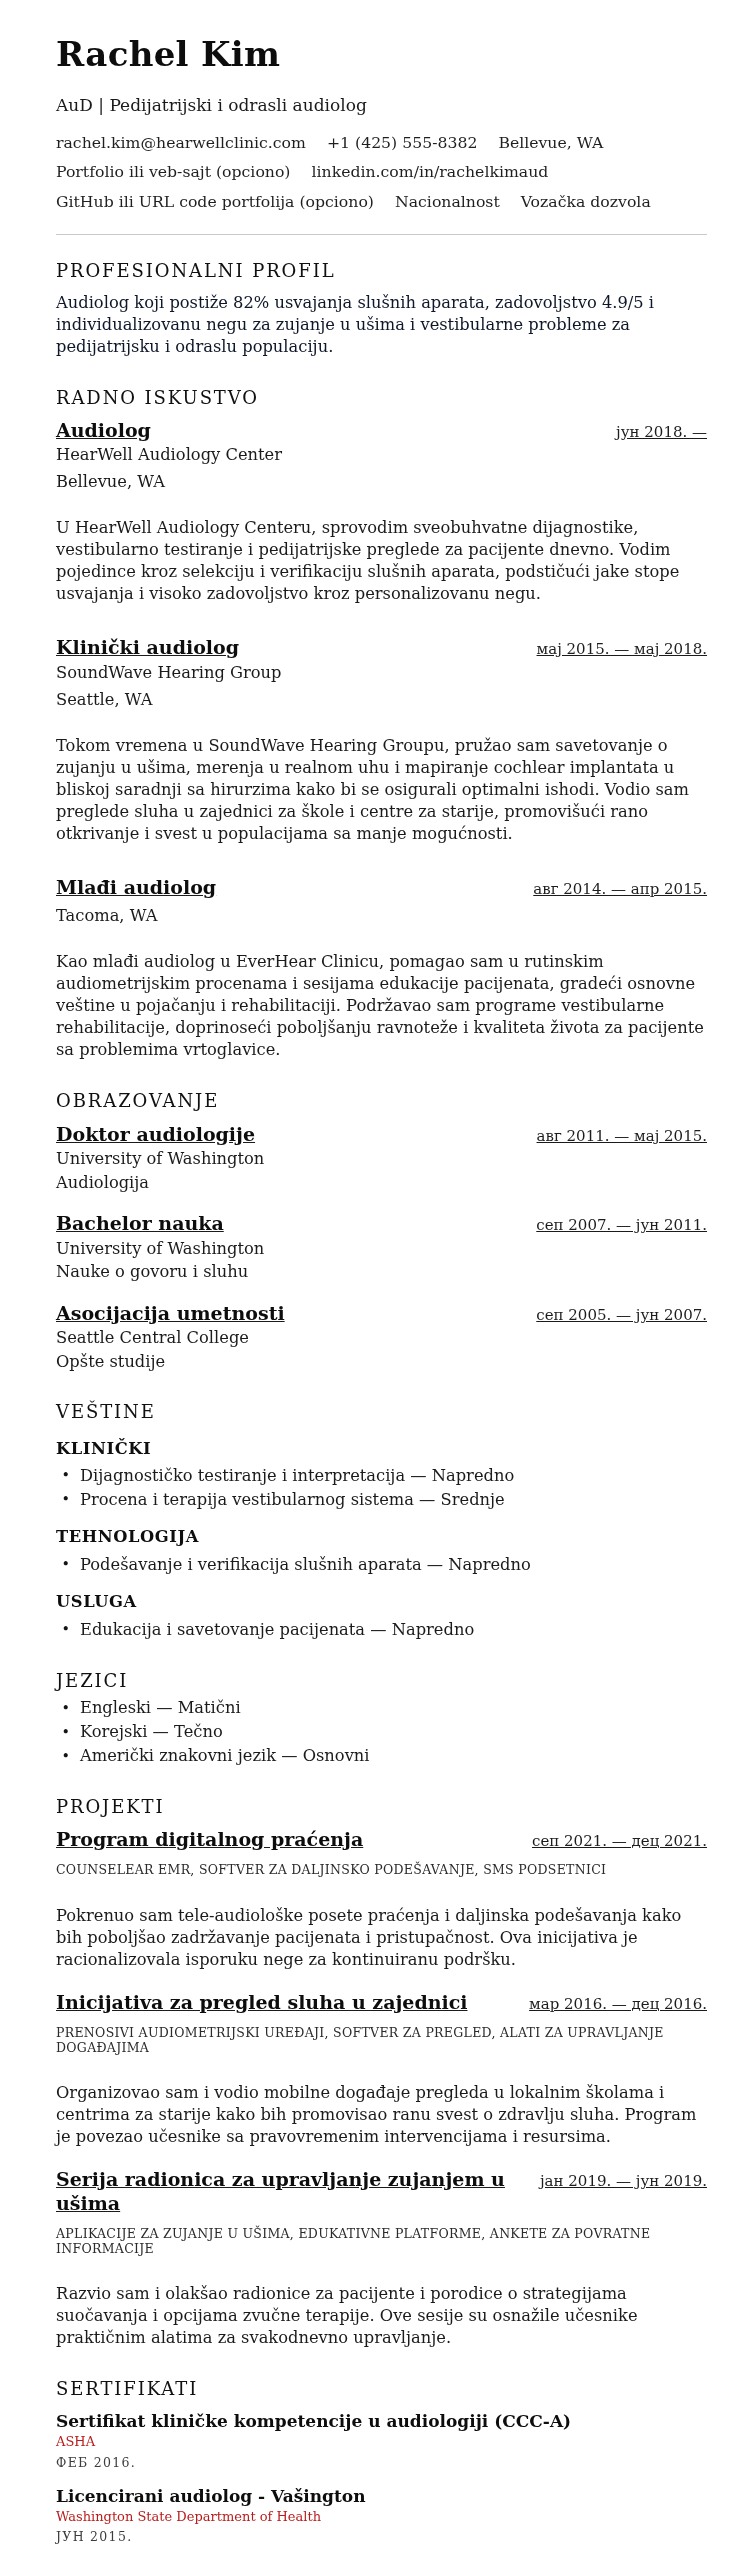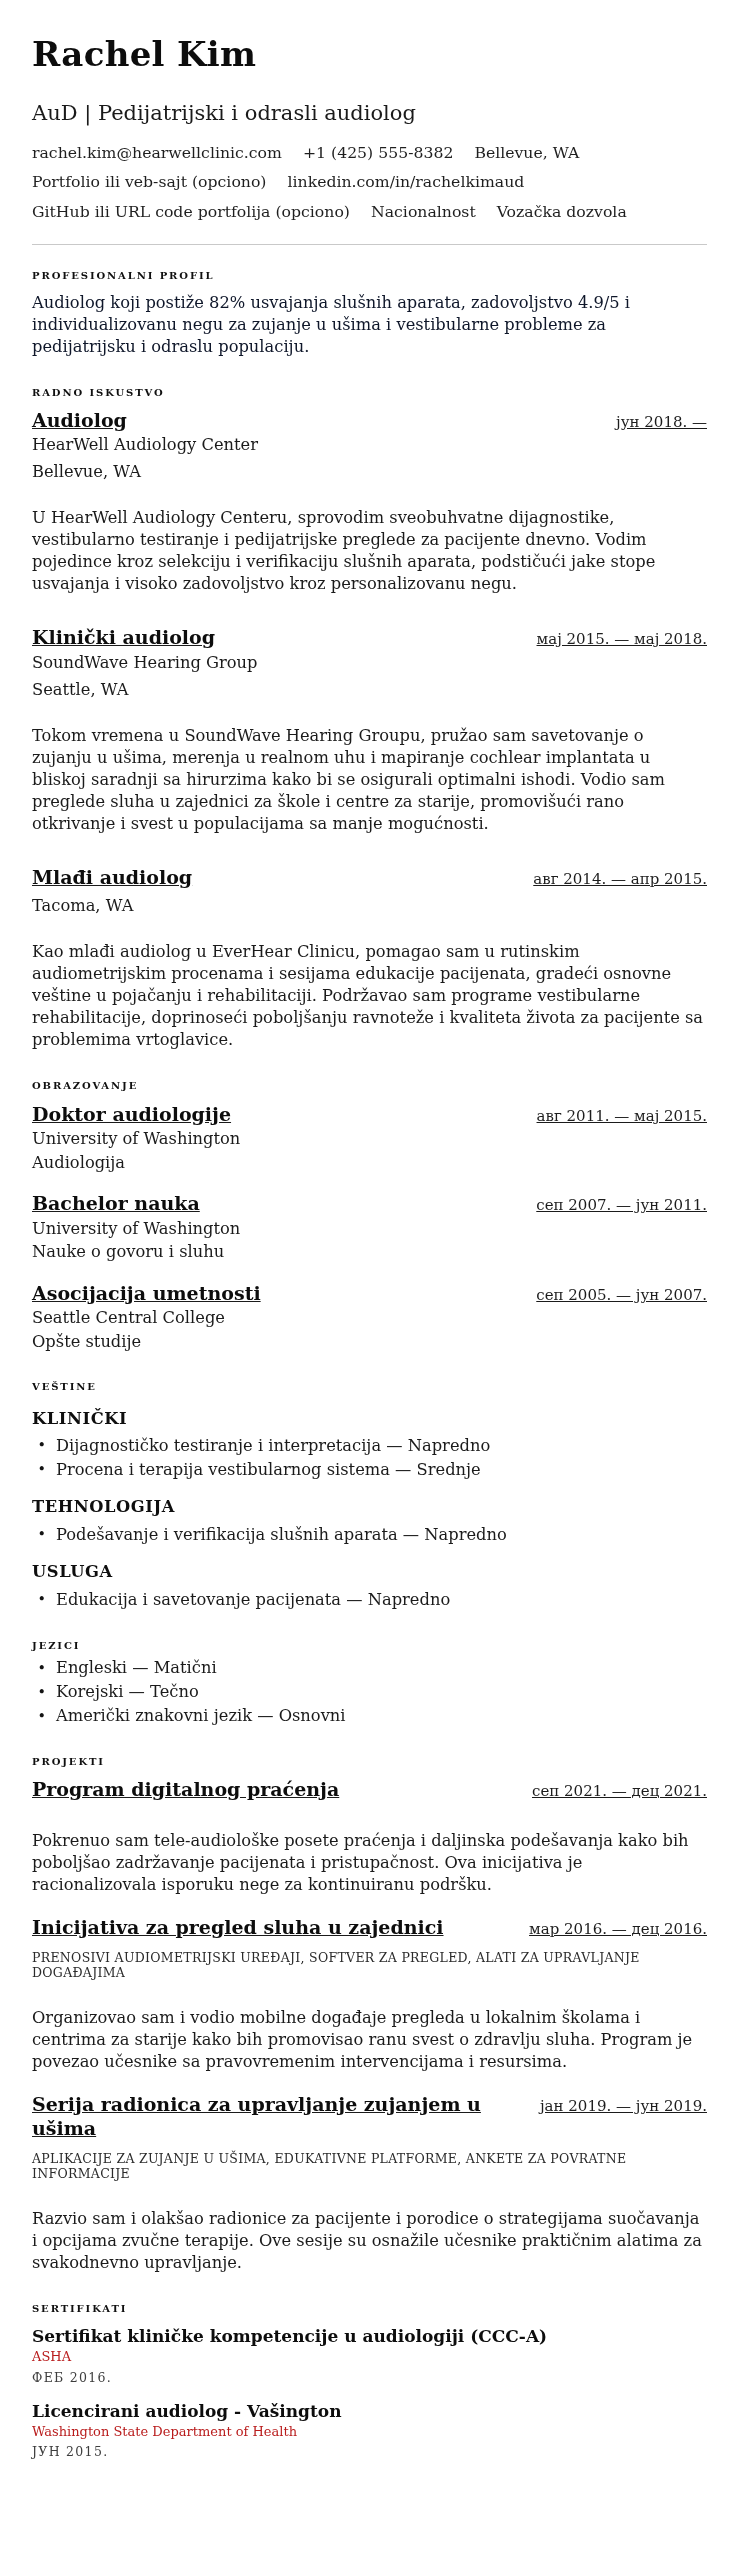--- a/index.html
+++ b/index.html
@@ -1,39 +1,39 @@
 <!DOCTYPE html>
 <html lang="sr" style="font-size:10px"><head>
 <meta charset="utf-8">
 <style>
   html, body { margin: 0; padding: 0; background: #ffffff; }
   .page {
     position: relative;
     width: 751px;
     height: 2576px;
     box-sizing: border-box;
-    padding: 36px 44px 0 32px;
+    padding: 36px 44px 0 56px;
     overflow: hidden;
     background: #ffffff;
     color: #1b1b1b;
     font-family: "DejaVu Serif", "Liberation Serif", serif;
   }
 
   
   h1.candidate-name {
     margin: 0;
     font-size: 34px;
     line-height: 1.08;
     font-weight: 700;
     color: #0d0d0d;
     letter-spacing: 0.3px;
   }
   .tagline {
-    margin-top: 28px;
-    font-size: 21px;
+    margin-top: 22px;
+    font-size: 17px;
     color: #1a1a1a;
   }
   .contact-row {
     display: flex;
     gap: 21px;
     font-size: 15.7px;
     color: #1f1f1f;
     margin-top: 10.6px;
     flex-wrap: nowrap;
   }
@@ -41,22 +41,22 @@
   hr.divider {
     margin: 23px 0 0 0;
     border: none;
     border-top: 0.6px solid #c9c9c9;
     height: 0;
   }
 
   
   h2.section-heading {
     margin: 29px 0 0 0;
-    font-size: 10px;
-    font-weight: 700;
+    font-size: 18px;
+    font-weight: 400;
     letter-spacing: 1.9px;
     color: #101010;
   }
   section.profile h2.section-heading { margin-top: 25px; }
   .profile-text {
     margin: 10.6px 0 0 0;
     font-size: 16.3px;
     line-height: 22px;
     color: #0f172a;
   }
@@ -292,20 +292,21 @@
   </section>
 
   <section class="proj-list">
     <h2 class="section-heading">PROJEKTI</h2>
 
     <div class="entry">
       <div class="entry-head">
         <h3 class="entry-title">Program digitalnog praćenja</h3>
         <span class="entry-dates">сеп 2021. — дец 2021.</span>
       </div>
+      <div class="proj-tech">COUNSELEAR EMR, SOFTVER ZA DALJINSKO PODEŠAVANJE, SMS PODSETNICI</div>
       <p class="entry-desc">Pokrenuo sam tele-audiološke posete praćenja i daljinska podešavanja kako bih poboljšao zadržavanje pacijenata i pristupačnost. Ova inicijativa je racionalizovala isporuku nege za kontinuiranu podršku.</p>
     </div>
 
     <div class="entry">
       <div class="entry-head">
         <h3 class="entry-title">Inicijativa za pregled sluha u zajednici</h3>
         <span class="entry-dates">мар 2016. — дец 2016.</span>
       </div>
       <div class="proj-tech">PRENOSIVI AUDIOMETRIJSKI UREĐAJI, SOFTVER ZA PREGLED, ALATI ZA UPRAVLJANJE DOGAĐAJIMA</div>
       <p class="entry-desc">Organizovao sam i vodio mobilne događaje pregleda u lokalnim školama i centrima za starije kako bih promovisao ranu svest o zdravlju sluha. Program je povezao učesnike sa pravovremenim intervencijama i resursima.</p>

